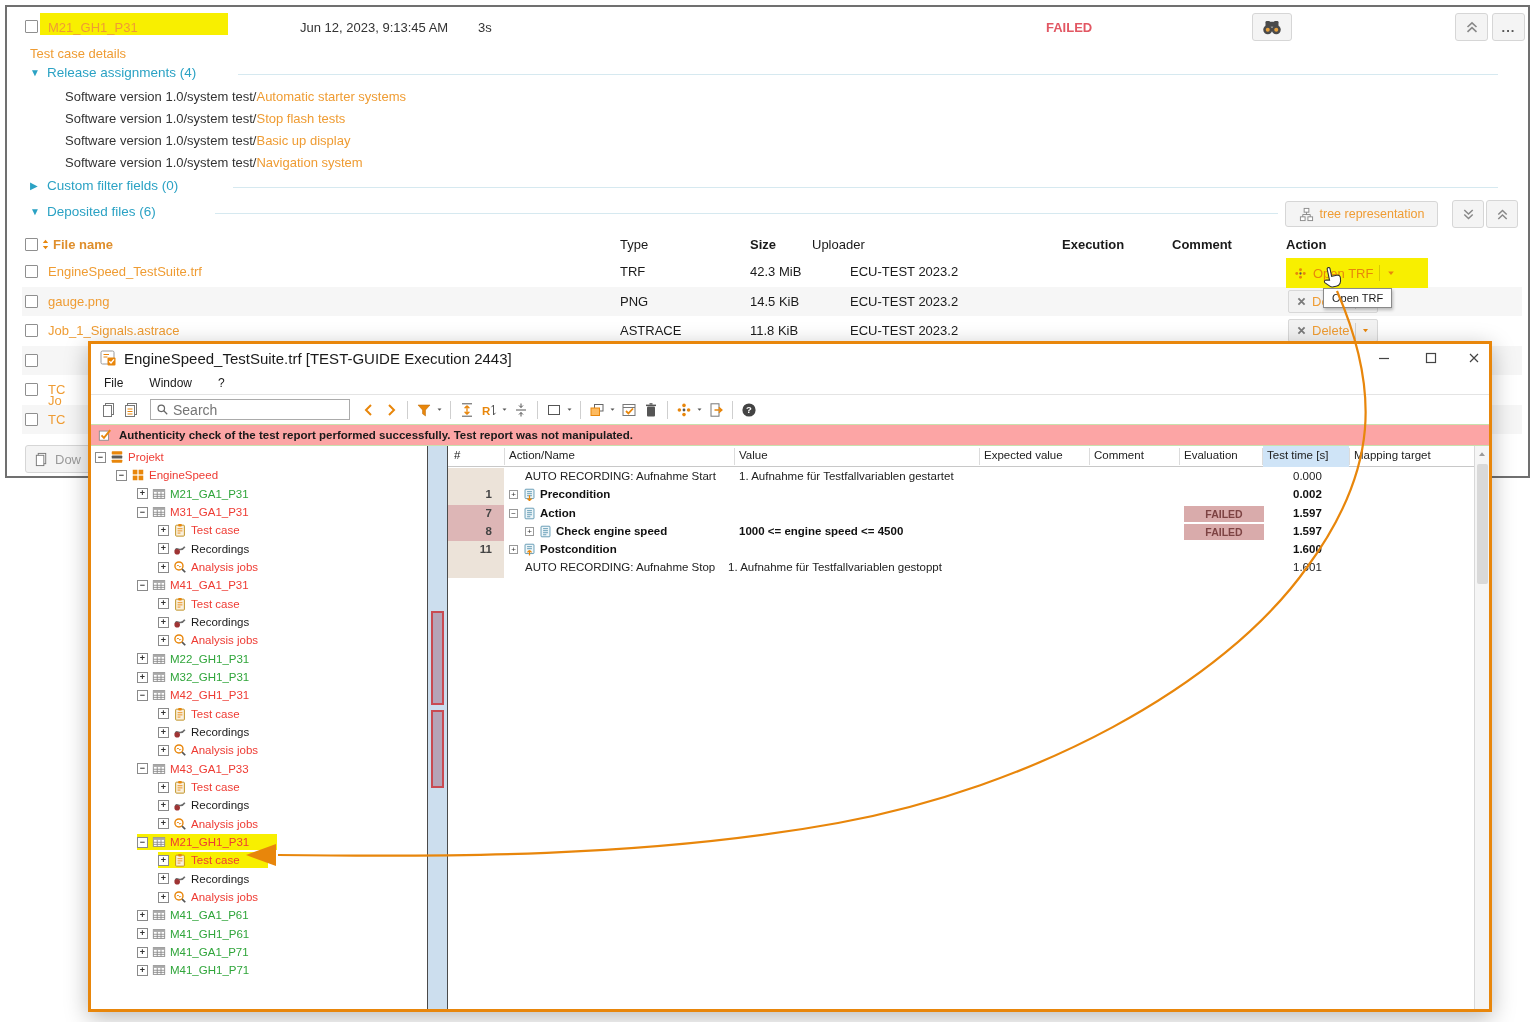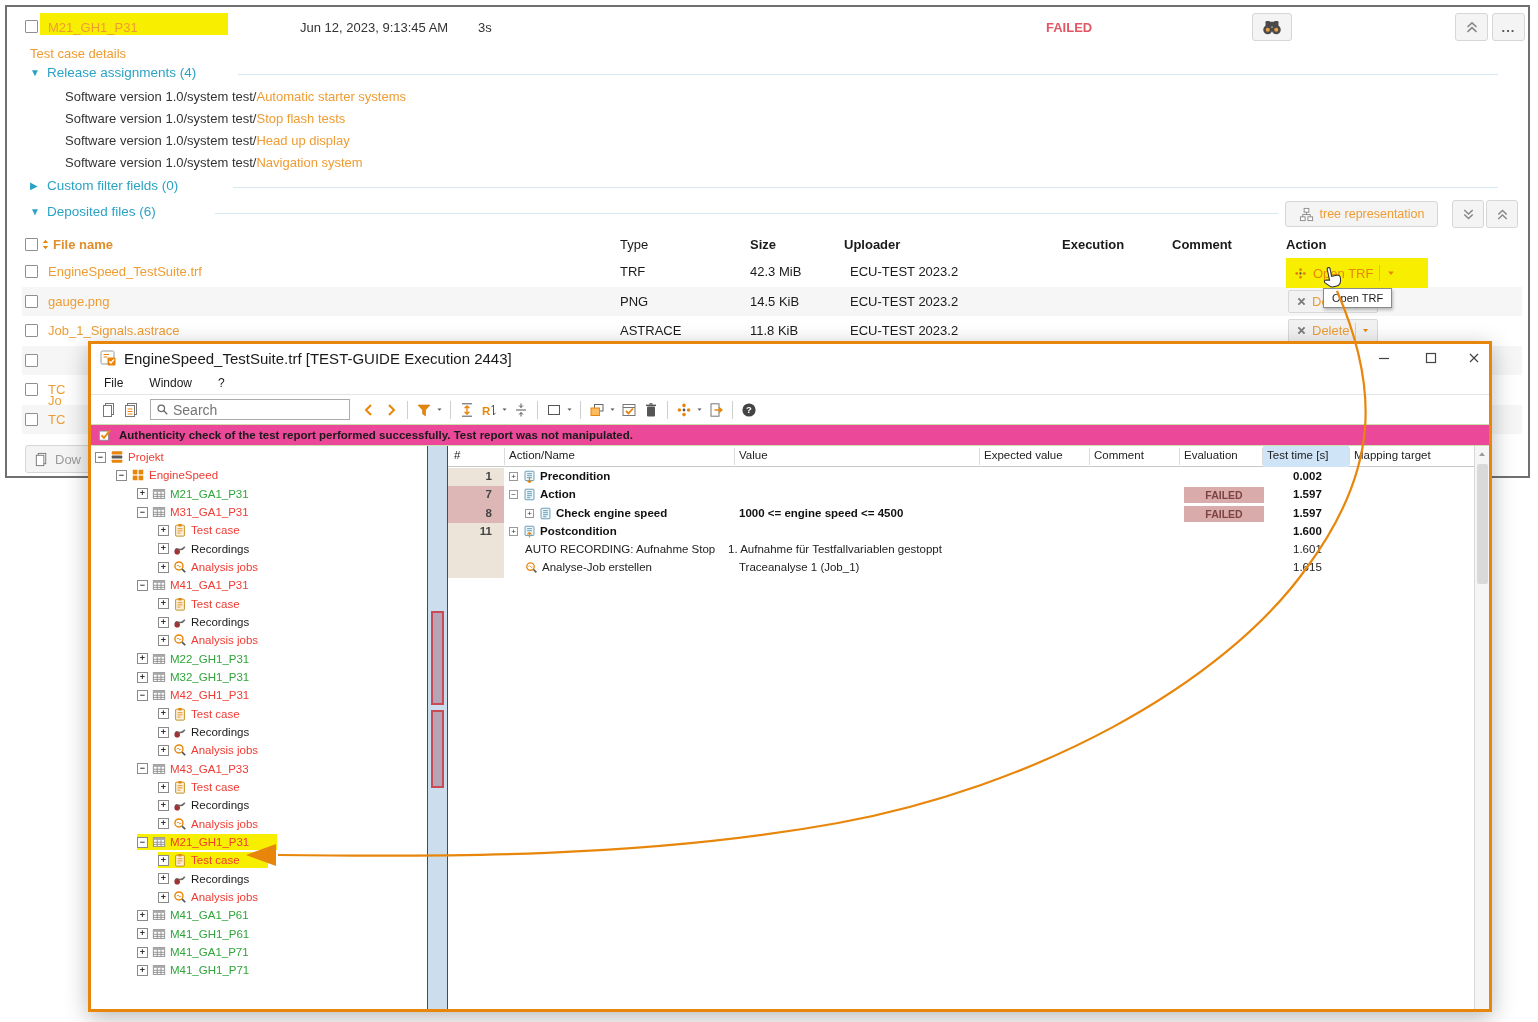--- a/index.html
+++ b/index.html
@@ -30,21 +30,21 @@
   #title-ic{margin-left:9px}
   #title-text{margin-left:8px;font-size:15px;color:#1a1a1a}
   .winctl{position:absolute;top:0;width:34px;height:28px;display:flex;align-items:center;justify-content:center;font-size:14px;color:#444}
   #menubar{position:absolute;left:0;top:28px;width:1398px;height:22px;display:flex;align-items:center;gap:26px;padding-left:13px;font-size:12px}
   #toolbar{position:absolute;left:0;top:50px;width:1398px;height:30px;border-top:1px solid #e4e4e4;display:flex;align-items:center;padding-left:7px}
   .tbtn{width:22px;height:22px;display:flex;align-items:center;justify-content:center}
   .tsep{width:1px;height:18px;background:#cfcfcf;margin:0 5px}
   .tcaret{margin-left:1px;margin-right:2px;display:inline-flex}
   #searchbox{display:flex;align-items:center;gap:4px;width:200px;height:21px;border:1px solid #ababab;background:#fff;margin:0 8px;padding:0 5px}
   #searchbox input{border:none;outline:none;flex:1;font-size:14px;font-family:"Liberation Sans",sans-serif;color:#333;background:transparent}
-  #authbar{position:absolute;left:0;top:80px;width:1398px;height:22px;background:#ec4899;border-top:1px solid #c9e0ad;border-bottom:1px solid #c9e0ad;display:flex;align-items:center;gap:7px;padding-left:7px}
+  #authbar{position:absolute;left:0;top:80px;width:1398px;height:22px;background:#fca5a5;border-top:1px solid #c9e0ad;border-bottom:1px solid #c9e0ad;display:flex;align-items:center;gap:7px;padding-left:7px}
   #authbar span{font-size:11.5px;font-weight:600;color:#1a1a1a}
   #main{position:absolute;left:0;top:102px;width:1398px;height:563px;display:flex}
   #tree-panel{width:337px;height:100%;border-right:1px solid #4a4a4a;overflow:hidden;padding-top:2px}
   .trow{height:18.34px;display:flex;align-items:center;white-space:nowrap}
   .trow .inner{display:flex;align-items:center;gap:4px;padding:1px 0}
   .trow .inner.hl{background:#f8ef00;padding-right:28px}
   .expbox{width:11px;height:11px;border:1px solid #8a8a8a;background:#fff;font-size:9px;line-height:8px;text-align:center;color:#333;font-weight:bold;flex:0 0 auto}
   .tlabel{font-size:11.5px}
   .c-red{color:#ee3b33}.c-green{color:#2fa53a}.c-black{color:#1a1a1a}
   #ruler{width:20px;height:100%;background:#ccdeee;border-right:1px solid #4a4a4a;position:relative}
@@ -106,21 +106,21 @@
   </div>
 
 <span class="pg-text orange" style="left:30px;top:46px;z-index:2">Test case details</span>
 
 <span class="pg-text teal" style="left:30px;top:67px;font-size:10px;z-index:2">▼</span>
 <span class="pg-text teal" style="left:47px;top:65px;font-size:13.5px;z-index:2">Release assignments (4)</span>
 <div class="sec-line" style="left:238px;top:74px;width:1260px;z-index:2"></div>
 <div id="release-items">
     <div class="pg-text" style="left: 65px; top: 89px; z-index: 2;"><span style="color: rgb(51, 51, 51);">Software version 1.0/system test/</span><span class="orange">Automatic starter systems</span></div>
     <div class="pg-text" style="left: 65px; top: 111px; z-index: 2;"><span style="color: rgb(51, 51, 51);">Software version 1.0/system test/</span><span class="orange">Stop flash tests</span></div>
-    <div class="pg-text" style="left: 65px; top: 133px; z-index: 2;"><span style="color: rgb(51, 51, 51);">Software version 1.0/system test/</span><span class="orange">Head up display</span></div>
+    <div class="pg-text" style="left: 65px; top: 133px; z-index: 2;"><span style="color: rgb(51, 51, 51);">Software version 1.0/system test/</span><span class="orange">Basic up display</span></div>
     <div class="pg-text" style="left: 65px; top: 155px; z-index: 2;"><span style="color: rgb(51, 51, 51);">Software version 1.0/system test/</span><span class="orange">Navigation system</span></div>
   </div>
 
 <span class="pg-text teal" style="left:30px;top:180px;font-size:10px;z-index:2">▶</span>
 <span class="pg-text teal" style="left:47px;top:178px;font-size:13.5px;z-index:2">Custom filter fields (0)</span>
 <div class="sec-line" style="left:233px;top:187px;width:1265px;z-index:2"></div>
 
 <span class="pg-text teal" style="left:30px;top:206px;font-size:10px;z-index:2">▼</span>
 <span class="pg-text teal" style="left:47px;top:204px;font-size:13.5px;z-index:2">Deposited files (6)</span>
 <div class="sec-line" style="left:215px;top:213px;width:1063px;z-index:2"></div>
@@ -153,21 +153,21 @@
 <div class="cb" style="left:25px;top:238px;z-index:2"></div>
 <span class="ic abs" id="sort-slot" style="left:40px;top:239px;z-index:2">
     <svg xmlns="http://www.w3.org/2000/svg" width="11" height="11" viewBox="0 0 10 14">
       <path d="M5 1 L8.4 5 H1.6 Z" fill="#e8860b"></path>
       <path d="M5 13 L1.6 9 h6.8 Z" fill="#e8860b"></path>
     </svg>
   </span>
 <span class="pg-text" style="left:53px;top:237px;font-weight:bold;color:#df8e2b;z-index:2">File name</span>
 <span class="pg-text" style="left:620px;top:237px;font-weight:normal;z-index:2">Type</span>
 <span class="pg-text" style="left:750px;top:237px;font-weight:bold;z-index:2">Size</span>
-<span class="pg-text" style="left:844px;top:237px;font-weight:bold;z-index:2">Uploader</span>
+<span class="pg-text" style="left:812px;top:237px;font-weight:normal;z-index:2">Uploader</span>
 <span class="pg-text" style="left:1062px;top:237px;font-weight:bold;z-index:2">Execution</span>
 <span class="pg-text" style="left:1172px;top:237px;font-weight:bold;z-index:2">Comment</span>
 <span class="pg-text" style="left:1286px;top:237px;font-weight:bold;z-index:2">Action</span>
 
 <div id="files-rows">
     <div class="frow">
       <div class="cb" style="left: 25px; top: 8px;"></div>
       <span class="fcell orange" style="left: 48px;">EngineSpeed_TestSuite.trf</span>
       <span class="fcell" style="left: 620px;">TRF</span>
       <span class="fcell" style="left: 750px;">42.3 MiB</span>
@@ -909,20 +909,26 @@
         <div class="hsep" style="left:286px"></div>
         <div class="hsep" style="left:531px"></div>
         <div class="hsep" style="left:641px"></div>
         <div class="hsep" style="left:731px"></div>
         <div class="hsep" style="left:814px"></div>
         <div class="hsep" style="left:901px"></div>
       </div>
       <div id="report-rows">
           <div class="rrow">
             <div class="numcol"></div>
+            <span class="rcell" style="left: 77px;">AUTO RECORDING: Aufnahme Start</span>
+            <span class="rcell" style="left: 291px;">1. Aufnahme für Testfallvariablen gestartet</span>
+            <span class="rcell" style="left: 845px;">0.000</span>
+          </div>
+          <div class="rrow">
+            <div class="numcol"></div>
             <span class="rnum">1</span>
             <span class="sexp" style="position: absolute; left: 61px; top: 4px;">+</span>
             <span class="ic" style="position: absolute; left: 75px; top: 2px;">
               <svg xmlns="http://www.w3.org/2000/svg" width="13" height="13" viewBox="0 0 16 16">
                 <rect x="2.5" y="1.5" width="11" height="11.5" rx="1" fill="#eef6f9" stroke="#4a8aa8"></rect>
                 <line x1="5" y1="4.5" x2="11" y2="4.5" stroke="#4a8aa8"></line>
                 <line x1="5" y1="7" x2="11" y2="7" stroke="#4a8aa8"></line>
                 <line x1="5" y1="9.5" x2="11" y2="9.5" stroke="#4a8aa8"></line>
                 <path d="M8 9 v6.5 M8 15.5 l-2.6-2.6 M8 15.5 l2.6-2.6" stroke="#e8860b" stroke-width="1.5" fill="none"></path>
               </svg>
@@ -978,33 +984,20 @@
               </svg>
             </span>
             <span class="rcell bold" style="left: 92px;">Postcondition</span>
             <span class="rcell bold" style="left: 845px;">1.600</span>
           </div>
           <div class="rrow">
             <div class="numcol"></div>
             <span class="rcell" style="left: 77px;">AUTO RECORDING: Aufnahme Stop</span>
             <span class="rcell" style="left: 280px;">1. Aufnahme für Testfallvariablen gestoppt</span>
             <span class="rcell" style="left: 845px;">1.601</span>
-          </div>
-          <div class="rrow">
-            <div class="numcol"></div>
-            <span class="ic" style="position: absolute; left: 77px; top: 2px;">
-              <svg xmlns="http://www.w3.org/2000/svg" width="13" height="13" viewBox="0 0 16 16">
-                <circle cx="6.8" cy="6.8" r="4.6" fill="#fff" stroke="#e8860b" stroke-width="1.6"></circle>
-                <path d="M4.4 7 q1.2-2.4 2.4 0 q1.2 2.4 2.4 0" stroke="#e8860b" stroke-width="1.1" fill="none"></path>
-                <line x1="10.4" y1="10.4" x2="14" y2="14" stroke="#555" stroke-width="2"></line>
-              </svg>
-            </span>
-            <span class="rcell" style="left: 94px;">Analyse-Job erstellen</span>
-            <span class="rcell" style="left: 291px;">Traceanalyse 1 (Job_1)</span>
-            <span class="rcell" style="left: 845px;">1.615</span>
           </div>
         </div>
     </div>
     <div id="scrollbar">
       <div id="sb-up">
           <svg xmlns="http://www.w3.org/2000/svg" width="12" height="12" viewBox="0 0 16 16">
             <path d="M4 10.5 L8 5.5 L12 10.5 Z" fill="#9a9a9a"></path>
           </svg>
         </div>
       <div id="sb-thumb"></div>

